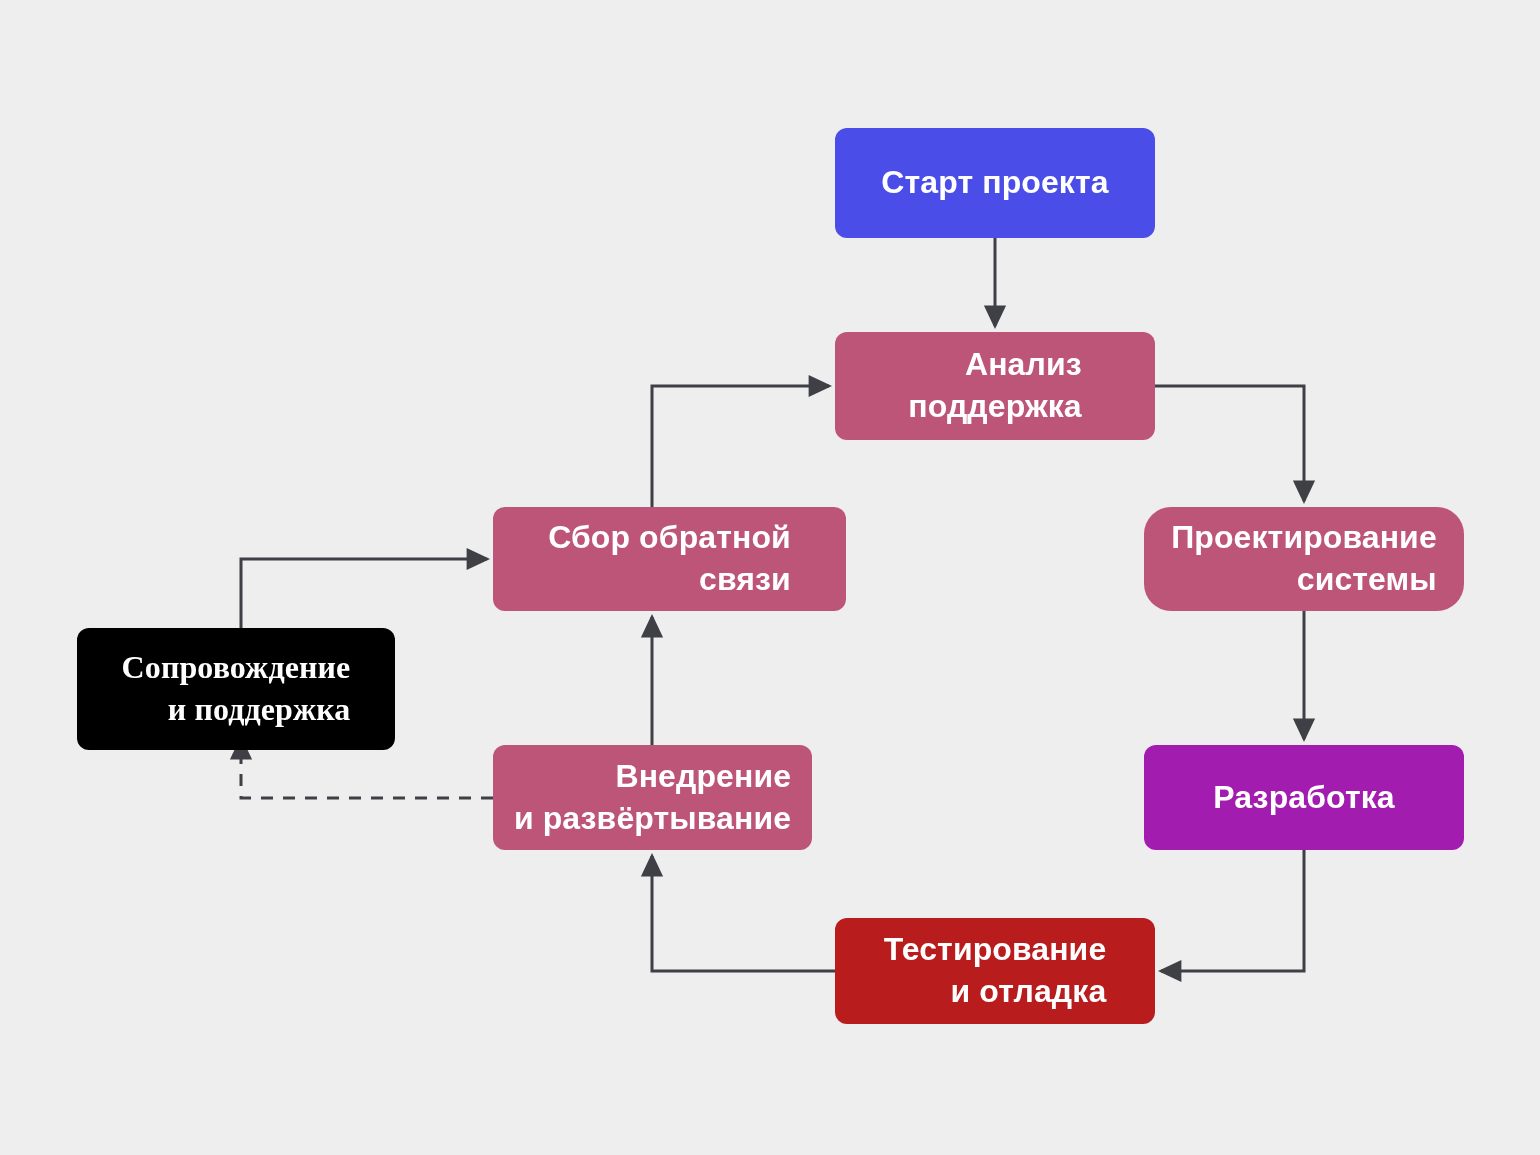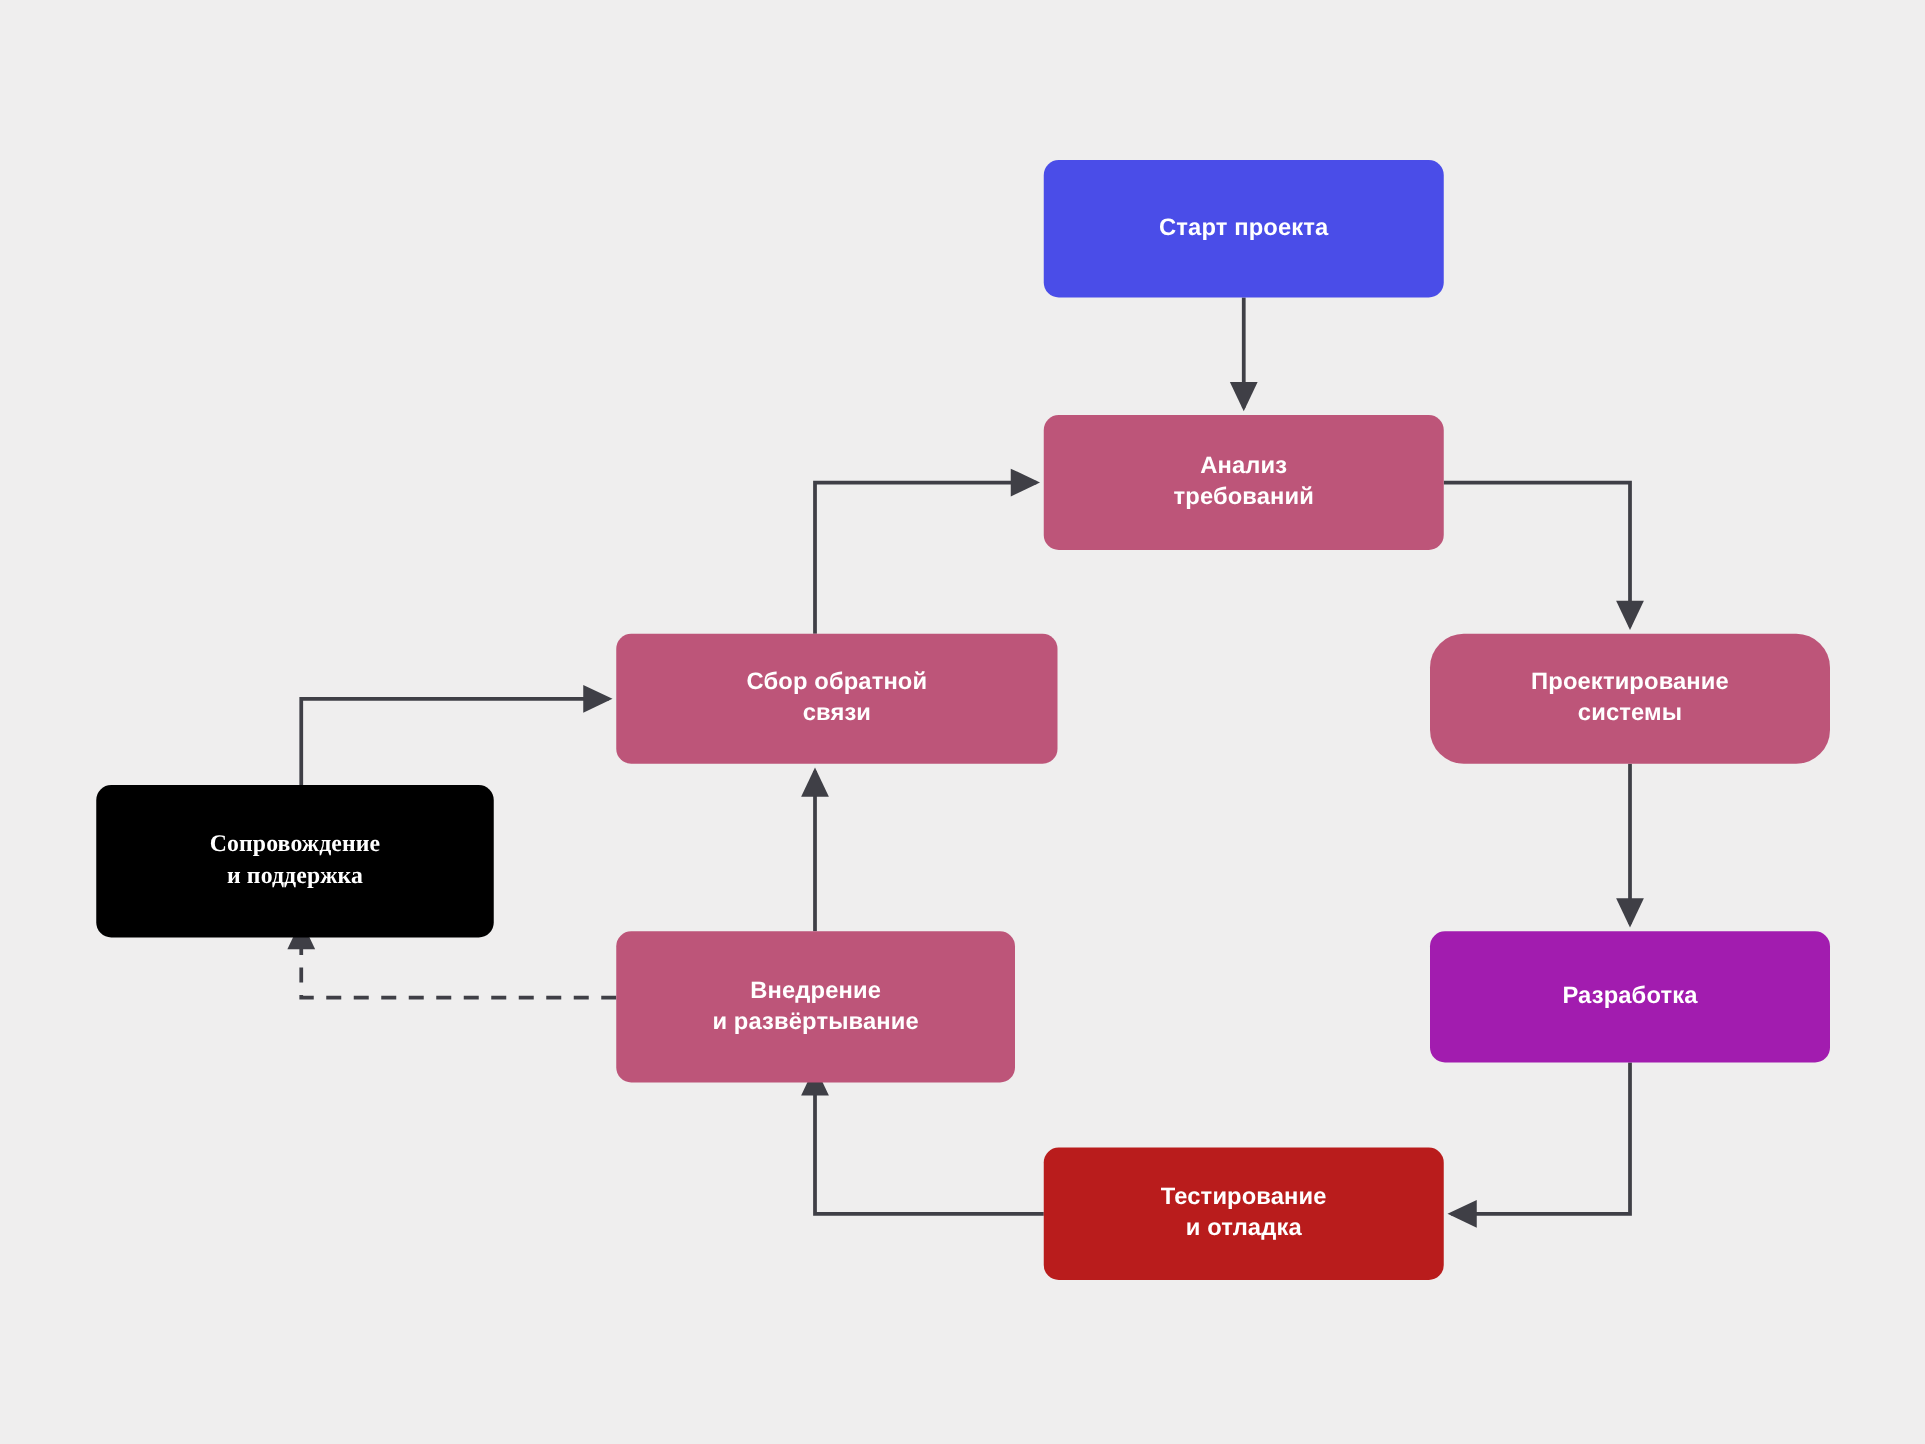--- a/index.html
+++ b/index.html
@@ -22,24 +22,24 @@
     width: 1540px;
     height: 1155px;
     pointer-events: none;
   }
   .node {
     position: absolute;
     box-sizing: border-box;
     display: flex;
     align-items: center;
     justify-content: center;
-    text-align: center;
+    text-align: right;
     border-radius: 12px;
     color: #ffffff;
-    font-size: 19px;
+    font-size: 32px;
     font-weight: bold;
     line-height: 1.30;
     letter-spacing: 0.1px;
     padding: 4px 10px;
     white-space: pre-line;
     user-select: none;
   }
   .node.start  { background: #4a4de8; }
   .node.phase  { background: #bd5579; }
   .node.support{ background: #4a4de8; }
@@ -64,27 +64,27 @@
         <path d="M 652 745 L 652 617" fill="none" stroke="#3f3f46" stroke-width="3" stroke-linecap="butt" stroke-linejoin="miter" marker-end="url(#arrowhead)"></path>
         <path d="M 493 798 L 241 798 L 241 739" fill="none" stroke="#3f3f46" stroke-width="3" stroke-linecap="butt" stroke-linejoin="miter" stroke-dasharray="12 10" marker-end="url(#arrowhead)"></path>
         <path d="M 241 628 L 241 559 L 487 559" fill="none" stroke="#3f3f46" stroke-width="3" stroke-linecap="butt" stroke-linejoin="miter" marker-end="url(#arrowhead)"></path>
         <path d="M 652 507 L 652 386 L 829 386" fill="none" stroke="#3f3f46" stroke-width="3" stroke-linecap="butt" stroke-linejoin="miter" marker-end="url(#arrowhead)"></path>
       </g>
   </svg>
 
   <div id="nodes-layer">
       <div class="node start" style="left: 835px; top: 128px; width: 320px; height: 110px; background: rgb(74, 77, 232);"><span>Старт проекта</span></div>
       <div class="node phase" style="left: 835px; top: 332px; width: 320px; height: 108px; background: rgb(189, 85, 121);"><span>Анализ
-требований</span></div>
+поддержка</span></div>
       <div class="node phase" style="left: 1144px; top: 507px; width: 320px; height: 104px; background: rgb(189, 85, 121); border-radius: 27px;"><span>Проектирование
 системы</span></div>
       <div class="node phase" style="left: 1144px; top: 745px; width: 320px; height: 105px; background: #a21caf;"><span>Разработка</span></div>
       <div class="node phase" style="left: 835px; top: 918px; width: 320px; height: 106px; background: #b91c1c;"><span>Тестирование
 и отладка</span></div>
-      <div class="node phase" style="left: 493px; top: 745px; width: 319px; height: 121px; background: rgb(189, 85, 121);"><span>Внедрение
+      <div class="node phase" style="left: 493px; top: 745px; width: 319px; height: 105px; background: rgb(189, 85, 121);"><span>Внедрение
 и развёртывание</span></div>
       <div class="node phase" style="left: 493px; top: 507px; width: 353px; height: 104px; background: rgb(189, 85, 121);"><span>Сбор обратной
 связи</span></div>
       <div class="node support" style="left: 77px; top: 628px; width: 318px; height: 122px; background: #000000; font-family: Liberation Serif, serif;"><span>Сопровождение
 и поддержка</span></div>
     </div>
 
 </div>
 
 </body></html>

